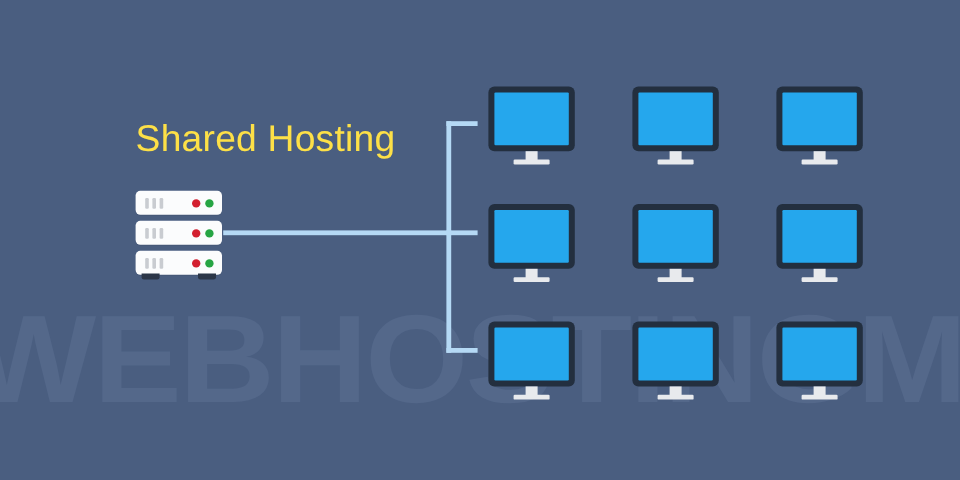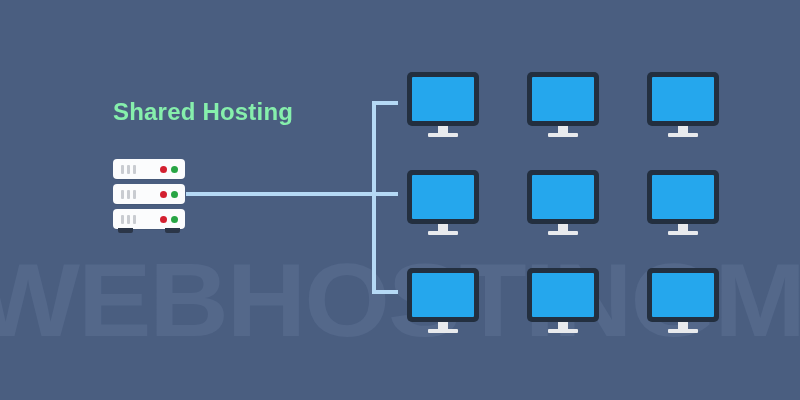--- a/index.html
+++ b/index.html
@@ -34,23 +34,23 @@
     transform-origin: center top;
     user-select: none;
     white-space: nowrap;
   }
 
   
   .title {
     position: absolute;
     left: 113px;
     top: 98px;
-    font-size: 24px;
-    font-weight: bold;
-    color: #86efac;
+    font-size: 31px;
+    font-weight: normal;
+    color: #fde047;
     letter-spacing: 0.2px;
     white-space: nowrap;
   }
 
   
   .server-stack {
     position: absolute;
     left: 113px;
     top: 159px;
     width: 72px;

